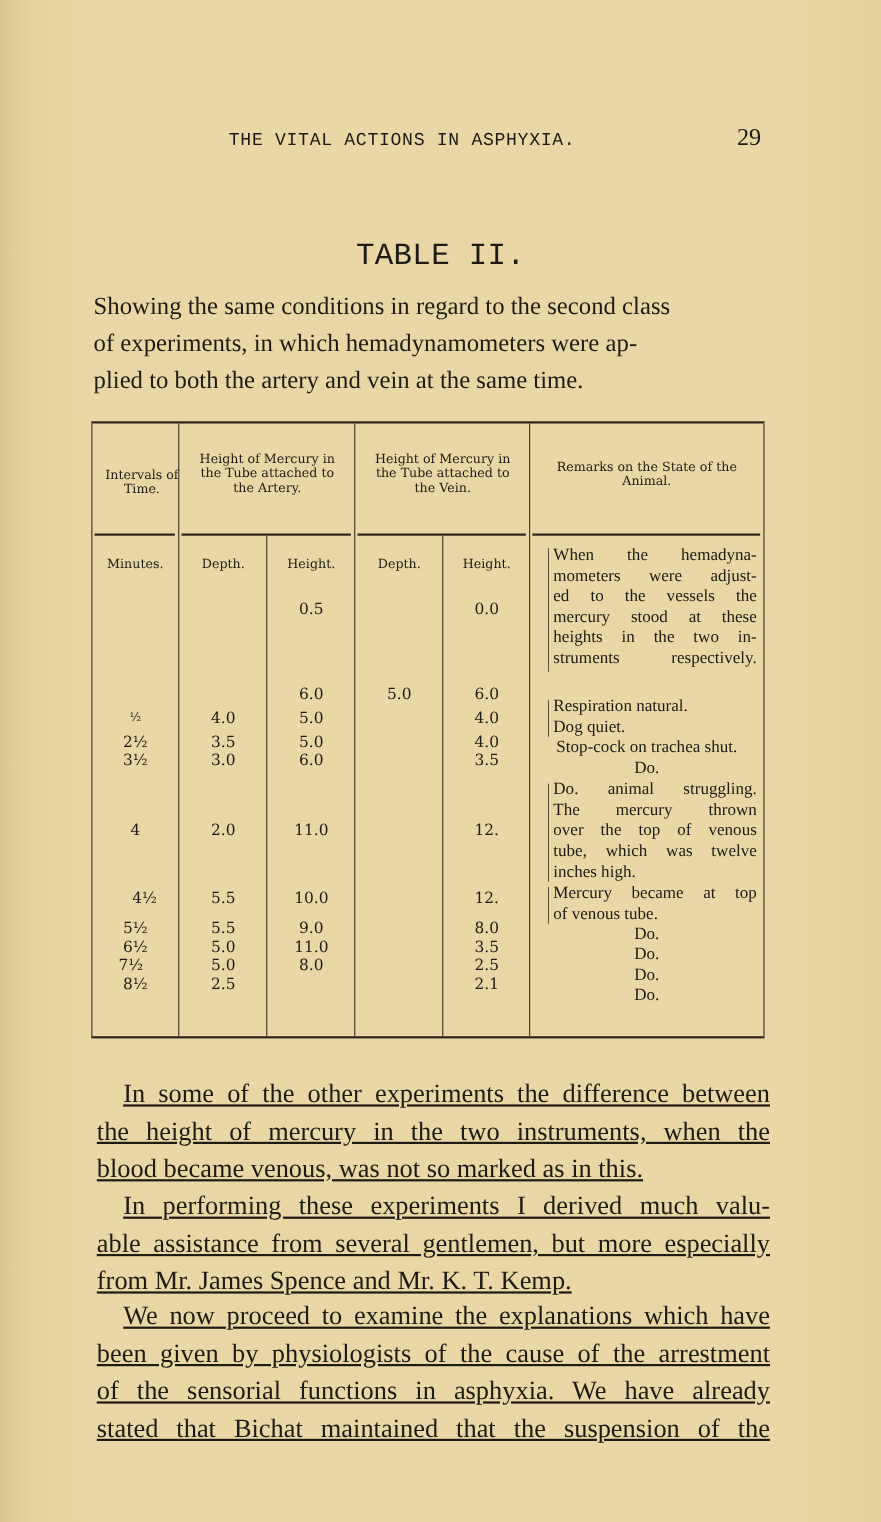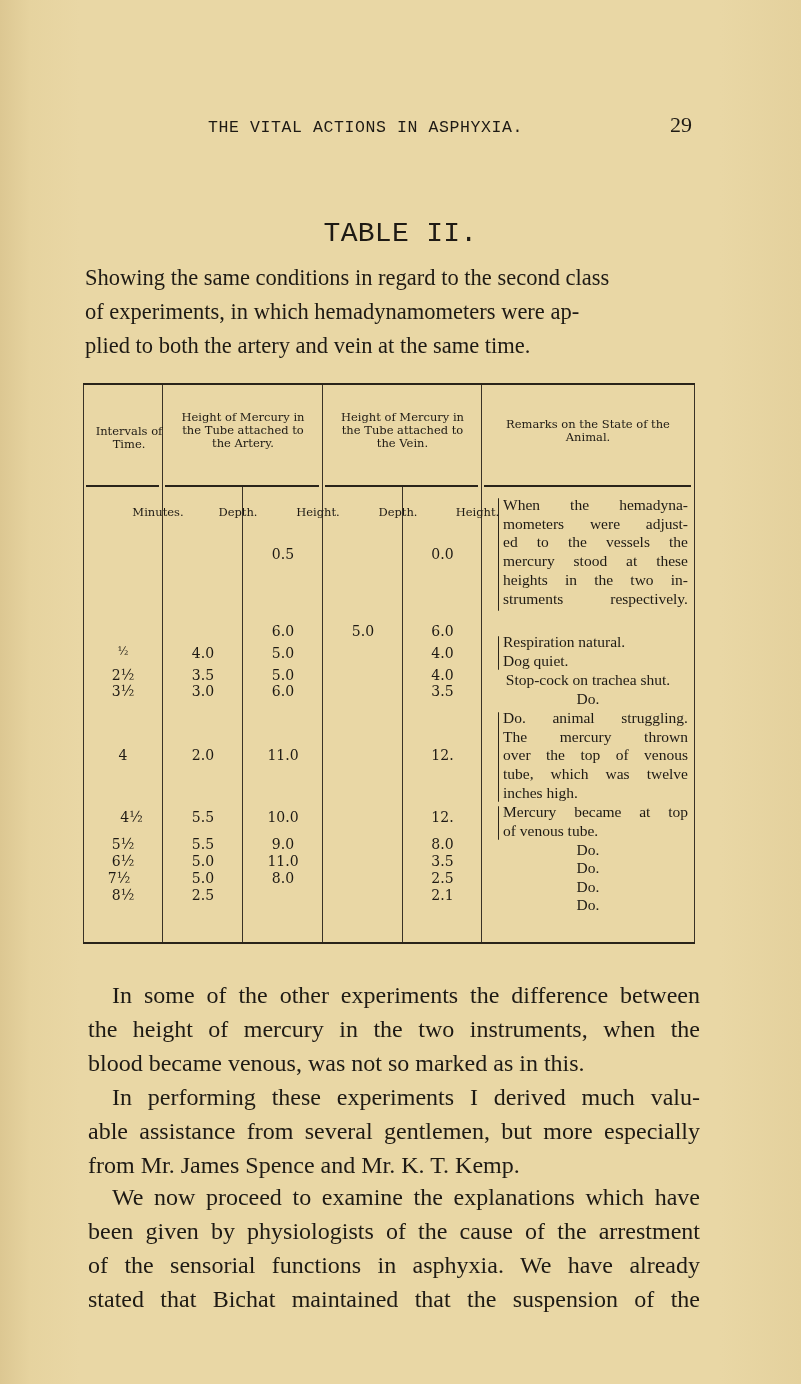--- a/index.html
+++ b/index.html
@@ -28,32 +28,33 @@
       text-align: justify;
     }
     .tbl {
       position: absolute; left: 83px; top: 383px; width: 612px; height: 557px;
       border-top: 2px solid #2a241a; border-bottom: 2px solid #2a241a;
     }
     .vline { position: absolute; top: 0; bottom: 0; width: 1px; background: #3a3226; }
     .vline.sub { top: 102px; }
     .hline { position: absolute; height: 2px; background: #2a241a; top: 100px; }
     .cell-text { position: absolute; font-size: 11.5px; line-height: 13px; text-align: center; }
-    .sub-head { position: absolute; top: 120px; font-size: 11.5px; text-align: center; margin-left: 35px; }
+    .sub-head { position: absolute; top: 120px; font-size: 11.5px; text-align: center; }
     .num { position: absolute; font-size: 14px; text-align: center; font-family: "DejaVu Serif", serif; }
     .remarks {
       position: absolute; font-family: "Liberation Serif", serif; font-size: 15.5px; line-height: 18.7px;
     }
     .brace {
       position: absolute; border-left: 1.5px solid #2a241a; border-radius: 6px 0 0 6px;
     }
     .body-text {
       position: absolute; left: 88px; width: 612px;
       font-family: "Liberation Serif", serif; font-size: 24px; line-height: 34px;
       text-align: justify;
+      text-decoration: underline;
     }
   </style>
 </head>
 <body>
 
 <div class="running-head">THE VITAL ACTIONS IN ASPHYXIA.</div>
 <div class="page-num">29</div>
 
 <div class="table-title">TABLE II.</div>
 

